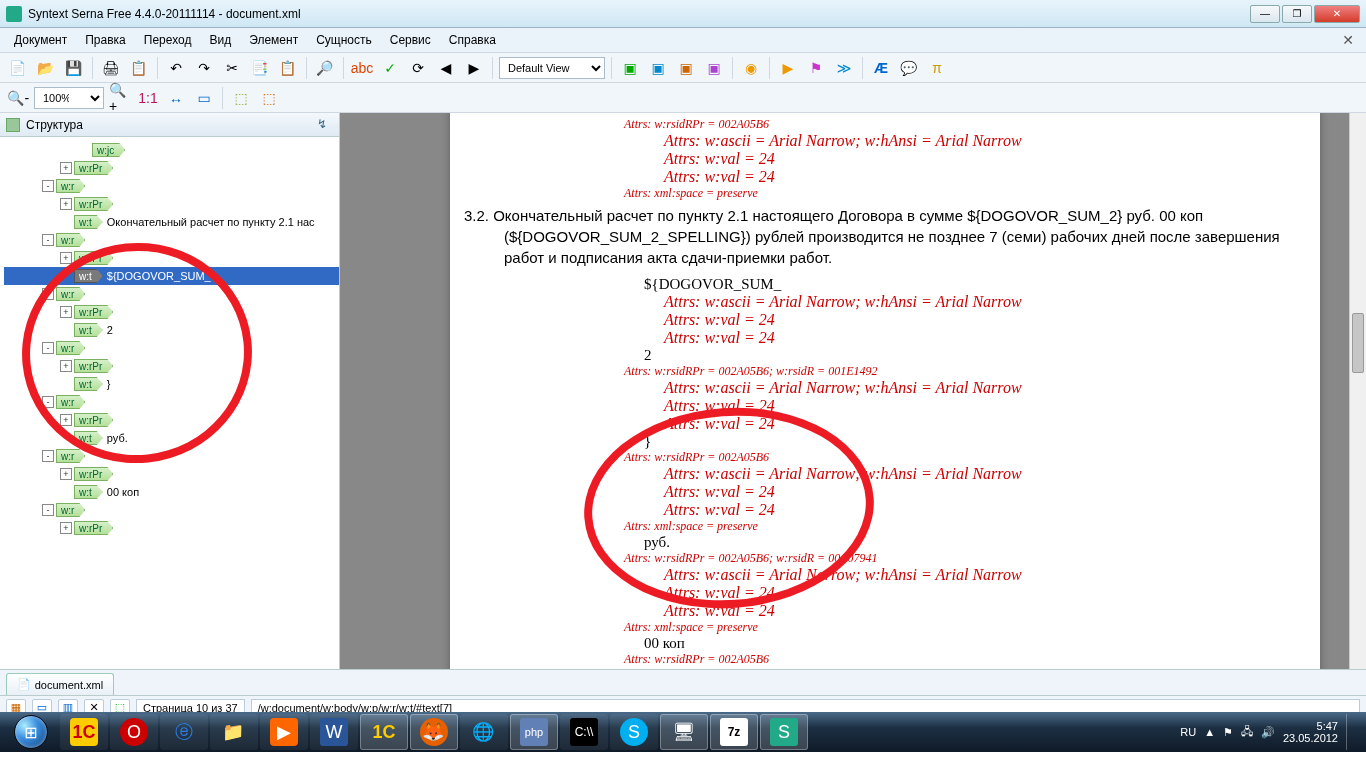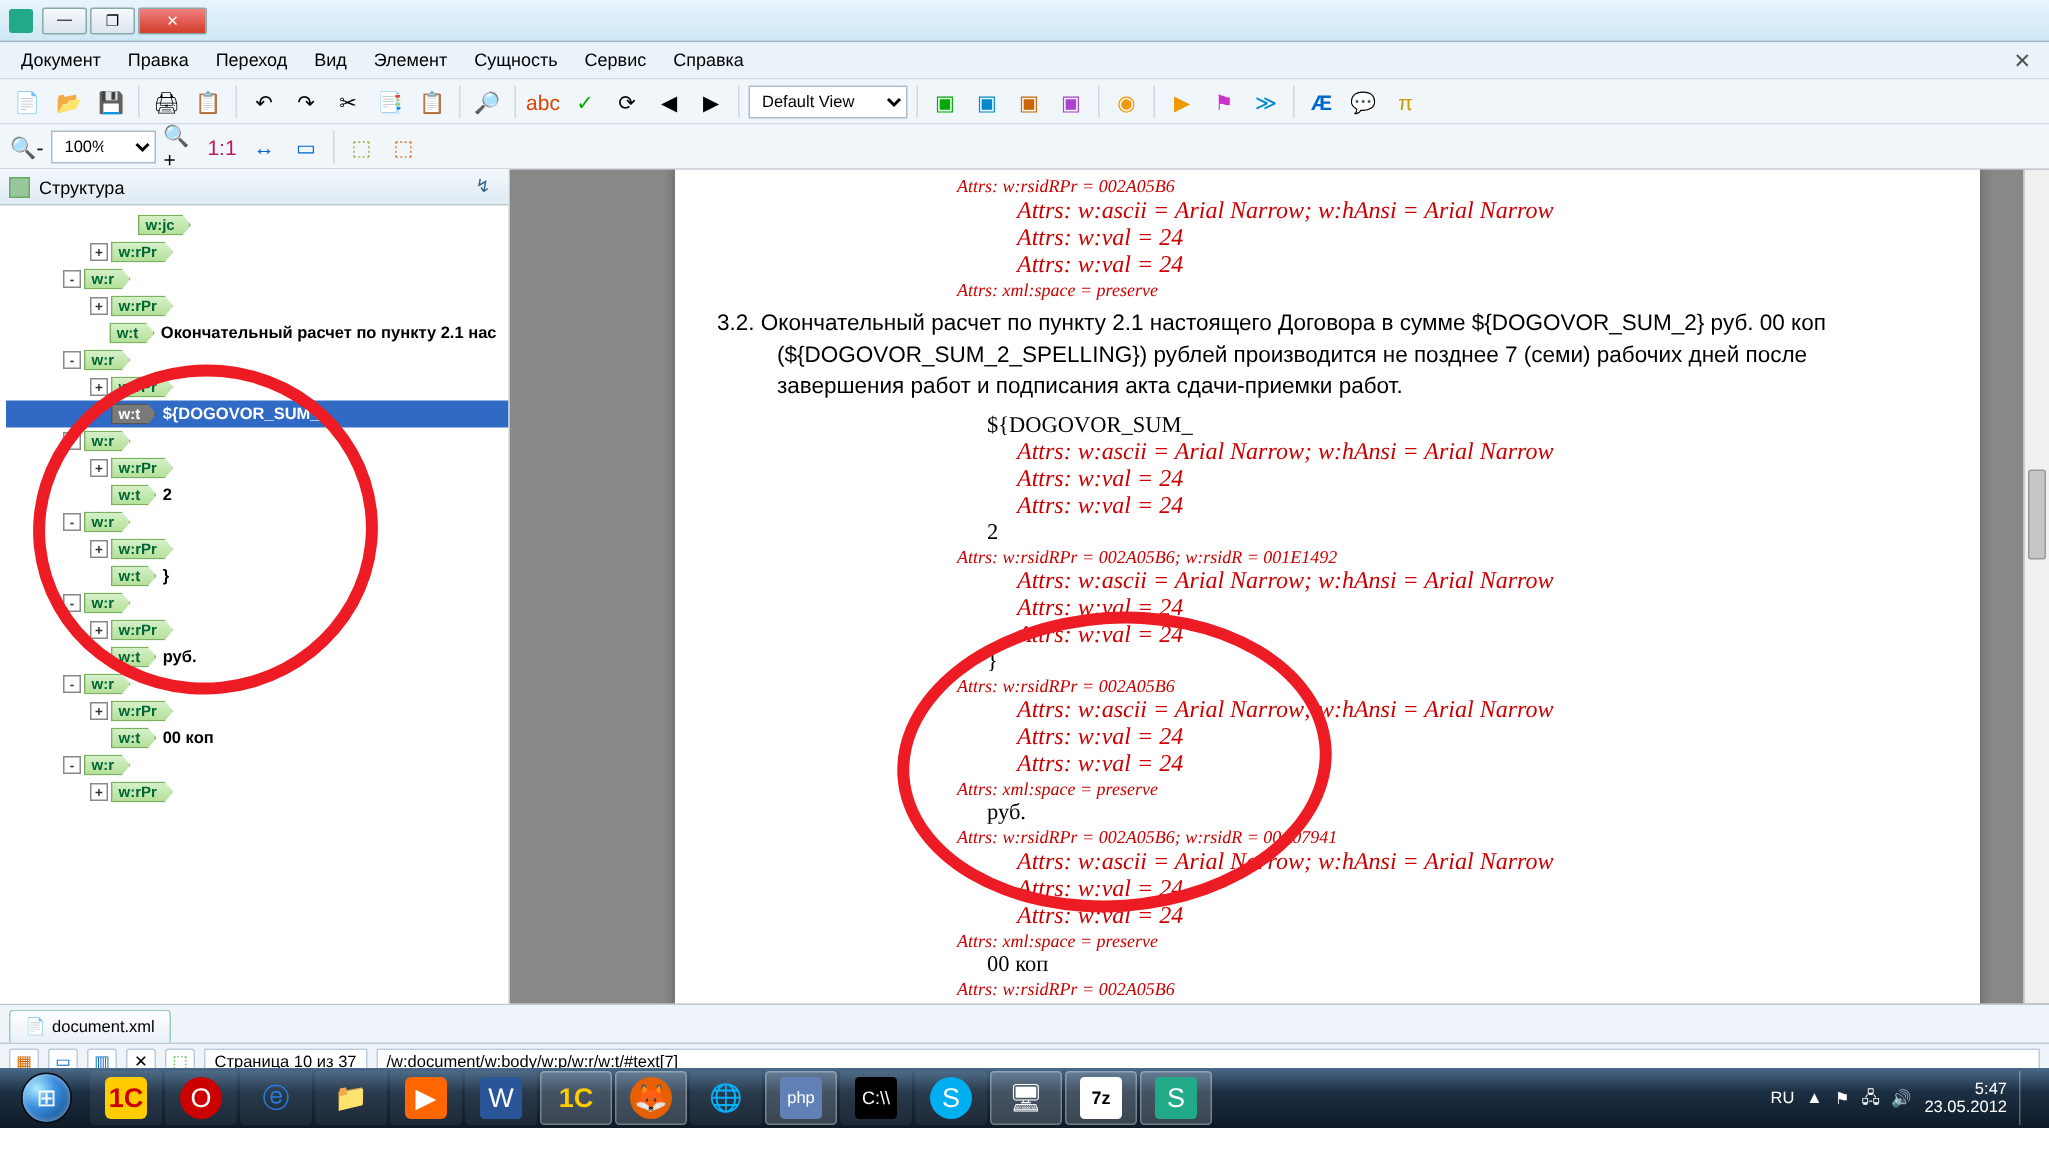--- a/index.html
+++ b/index.html
@@ -17,30 +17,30 @@
 .tbtn { width: 24px; height: 24px; background: #fff0; border: 1px solid transparent; border-radius: 3px; display: flex; align-items: center; justify-content: center; font-size: 14px; cursor: default; }
 .tbsep { width: 1px; height: 22px; background: #cfd8e0; margin: 0 2px; }
 .tselect { height: 22px; font-size: 11px; border: 1px solid #abc; background: #fff; padding: 0 18px 0 4px; }
 .zoombar { height: 30px; background: #f1f6fb; display: flex; align-items: center; padding: 0 6px; gap: 4px; border-bottom: 1px solid #cfd8e0; }
 .maincols { display: flex; height: 556px; }
 .leftpanel { width: 340px; border-right: 1px solid #bcc; background: #fff; display: flex; flex-direction: column; position: relative; }
 .panelhdr { height: 24px; background: linear-gradient(#f3f8fc,#dfeaf3); border-bottom: 1px solid #bcc; display: flex; align-items: center; padding: 0 6px; gap: 6px; }
 .panelhdr-icon { width: 14px; height: 14px; background: #9ac79a; border: 1px solid #6a6; }
 .panelhdr-text { flex: 1; }
 .panelhdr-btn { width: 16px; height: 16px; color: #368; }
-.tree { flex: 1; overflow: auto; padding: 4px 0 4px 4px; font-size: 11px; position: relative; font-weight: bold; }
+.tree { flex: 1; overflow: auto; padding: 4px 0 4px 4px; font-size: 11px; position: relative; }
 .tree-row { display: flex; align-items: center; height: 18px; white-space: nowrap; }
 .tree-indent { display: inline-block; }
 .exp { width: 12px; height: 12px; border: 1px solid #888; display: inline-flex; align-items: center; justify-content: center; font-size: 9px; line-height: 1; margin-right: 2px; background: #fff; color: #333; }
 .tag { display: inline-flex; align-items: center; height: 14px; padding: 0 10px 0 4px; font-size: 10px; color: #063; position: relative; margin-right: 4px; background: linear-gradient(#d5f0c8,#b5e09a); border: 1px solid #7ab060; clip-path: polygon(0 0, calc(100% - 6px) 0, 100% 50%, calc(100% - 6px) 100%, 0 100%); }
 .tree-row.selected { background: #316ac5; color: #fff; }
 .tree-row.selected .tag { background: #7a7a7a; color: #fff; border-color: #555; }
 .tree-text { padding-right: 8px; }
 .docarea { flex: 1; background: #888; position: relative; overflow: hidden; }
-.docpage { position: absolute; left: 110px; top: -4px; width: 870px; min-height: 660px; background: #fff; box-shadow: 0 0 8px rgba(0,0,0,.3); padding: 8px 28px; font-family: 'Times New Roman', serif; font-size: 13px; }
+.docpage { position: absolute; left: 110px; top: -4px; width: 870px; min-height: 660px; background: #fff; box-shadow: 0 0 8px rgba(0,0,0,.3); padding: 8px 14px; font-family: 'Times New Roman', serif; font-size: 13px; }
 .docpage .attrs { color: #c00; font-style: italic; font-size: 12px; }
 .docpage .attrs2 { color: #c00; font-style: italic; font-size: 16px; padding-left: 40px; }
 .para-body { font-family: 'Arial Narrow', Arial, sans-serif; font-size: 15px; line-height: 1.4; padding-left: 40px; text-indent: -40px; margin: 4px 0 8px 0; }
 .frag { font-family: 'Times New Roman', serif; font-size: 15px; color: #000; font-style: normal; padding-left: 180px; }
 .circle { position: absolute; border: 8px solid #ed1c24; border-radius: 50%; pointer-events: none; }
 .circle.left { left: 22px; top: 130px; width: 230px; height: 220px; transform: rotate(-6deg); }
 .circle.right { left: 120px; top: 132px; width: 290px; height: 200px; transform: rotate(-4deg); }
 .tabbar { height: 26px; background: #eef4fa; border-top: 1px solid #bcc; display: flex; align-items: flex-end; padding: 0 6px; }
 .filetab { height: 22px; background: linear-gradient(#fff,#e8f0f7); border: 1px solid #9cb; border-bottom: none; border-radius: 3px 3px 0 0; padding: 0 10px; display: flex; align-items: center; gap: 4px; font-size: 11px; }
 .statusbar { height: 24px; background: #eef4fa; border-top: 1px solid #bcc; display: flex; align-items: center; padding: 0 6px; gap: 6px; font-size: 11px; }
@@ -59,20 +59,21 @@
 .doc-scroll .thumb { position: absolute; left: 2px; right: 2px; top: 200px; height: 60px; background: #c6c6c6; border: 1px solid #9a9a9a; border-radius: 2px; }
 .tree::-webkit-scrollbar { width: 17px; height: 17px; }
 .tree::-webkit-scrollbar-track { background: #f0f0f0; }
 .tree::-webkit-scrollbar-thumb { background: #c6c6c6; border: 1px solid #9a9a9a; }
 </style>
 </head>
 <body>
 
 <div class="titlebar">
   <div class="titlebar-icon"></div>
+  <div class="titlebar-text">Syntext Serna Free 4.4.0-20111114 - document.xml</div>
   <div class="winbtns">
     <div class="winbtn">—</div>
     <div class="winbtn">❐</div>
     <div class="winbtn close">✕</div>
   </div>
 </div>
 
 <div class="menubar">
   <div class="menuitem">Документ</div>
   <div class="menuitem">Правка</div>

